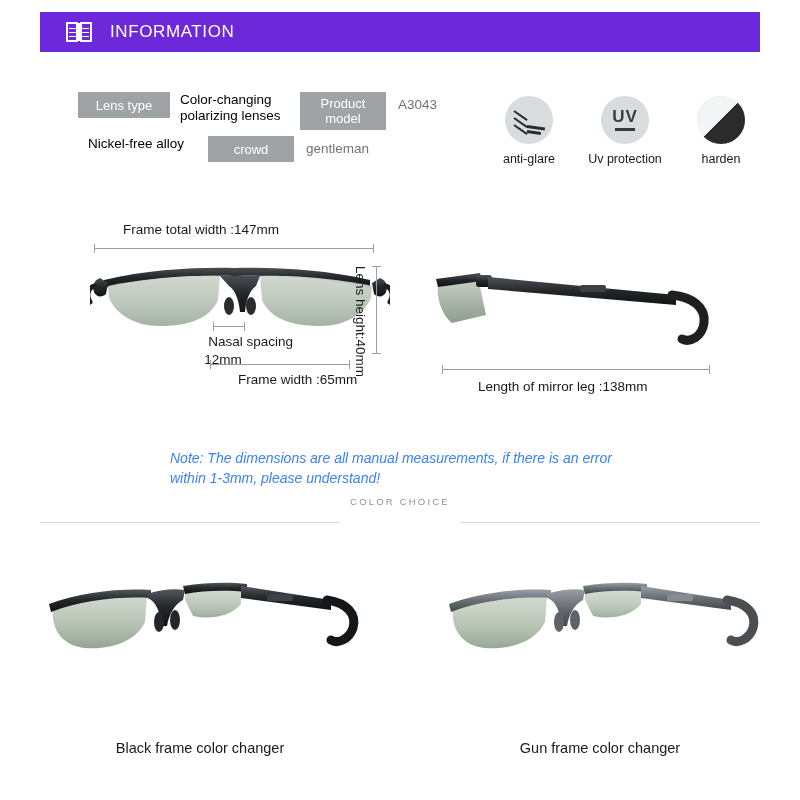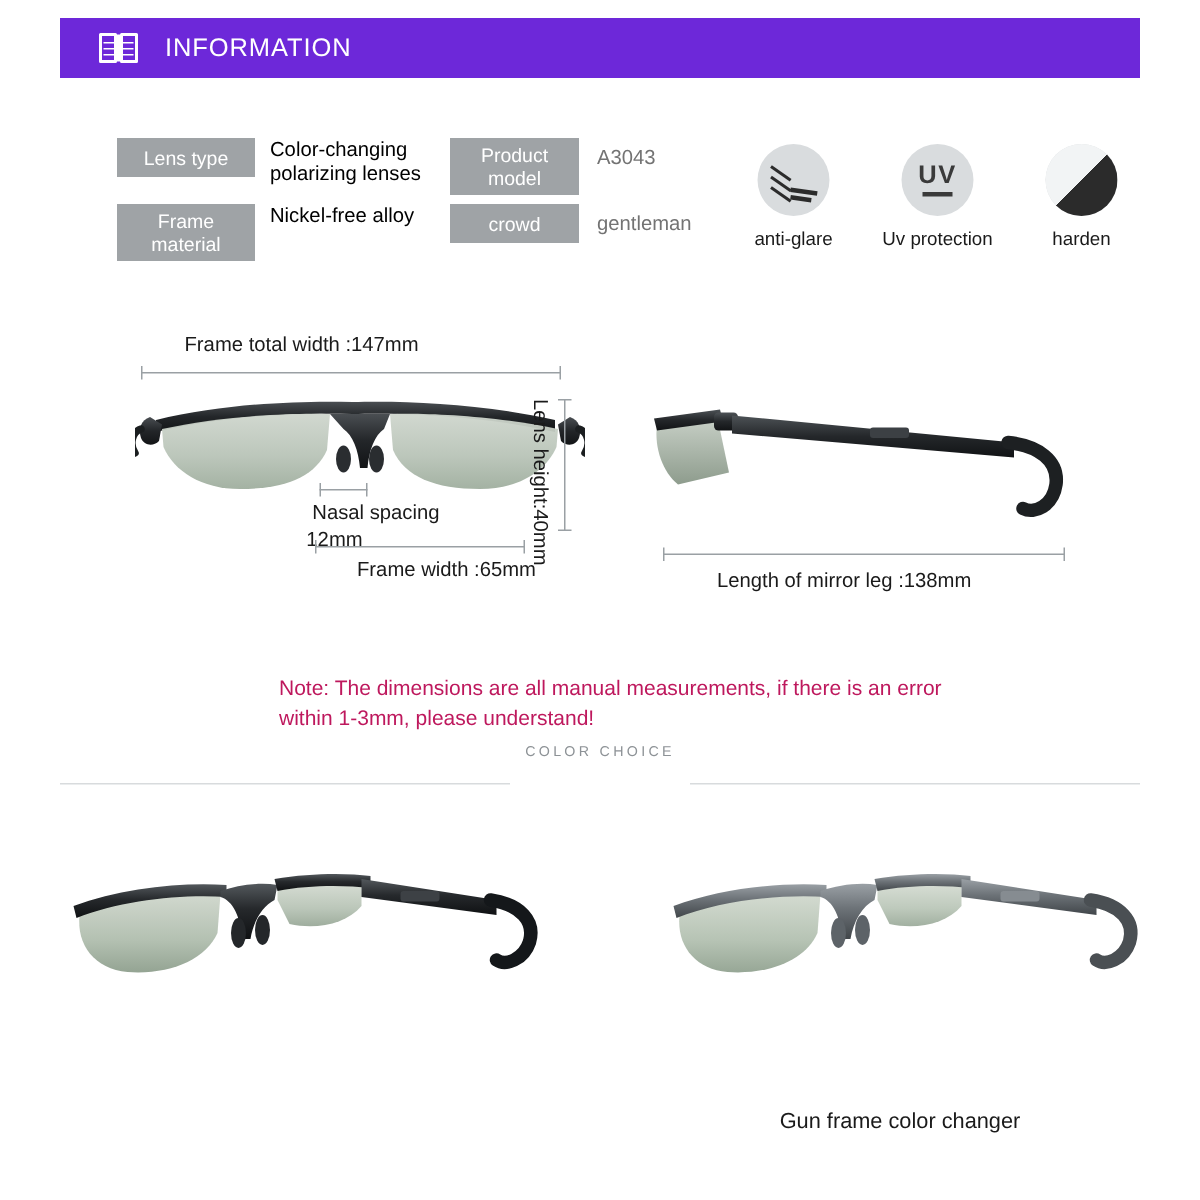--- a/index.html
+++ b/index.html
@@ -226,26 +226,27 @@
     height: 9px;
   }
   .tick.h {
     width: 9px;
     height: 1px;
   }
 
   
   .note {
     position: absolute;
-    left: 186px;
+    left: 170px;
     top: 448px;
     width: 480px;
     font-size: 14px;
     line-height: 20px;
-    color: #be185d;
+    color: #3b82f6;
+    font-style: italic;
   }
 
   
   .sc-wrap {
     position: absolute;
     left: 0;
     top: 490px;
     width: 800px;
     text-align: center;
   }
@@ -318,21 +319,20 @@
   </div>
 
   <div class="spec">
     <div class="spec-row">
       <div class="tag">Lens type</div>
       <div class="val">Color-changing polarizing lenses</div>
       <div class="tag2">Product model</div>
       <div class="val2">A3043</div>
     </div>
     <div class="spec-row">
-      <div class="tag">Frame material</div>
       <div class="val">Nickel-free alloy</div>
       <div class="tag2">crowd</div>
       <div class="val2">gentleman</div>
     </div>
   </div>
 
   <div class="features">
 
     <div class="feature">
       <div class="circle">
@@ -482,20 +482,21 @@
           <ellipse cx="140" cy="50" rx="5" ry="10" fill="#24272a"></ellipse>
 
           <path d="M150,20 C170,18 190,18 206,20 L206,34 C196,46 176,50 158,46 L150,30 Z" fill="url(#lensB)" opacity="0.9"></path>
           <path d="M148,16 C172,12 196,12 212,14 L212,22 C194,20 170,20 150,24 Z" fill="url(#frmB)"></path>
 
           <path d="M206,16 L296,30 L296,40 L206,28 Z" fill="url(#frmB)"></path>
           <rect x="232" y="24" width="26" height="7" rx="2" fill="#3d4145"></rect>
           <path d="M292,30 C312,33 322,44 318,58 C314,70 302,74 296,70" stroke="#14171a" stroke-width="9" fill="none" stroke-linecap="round"></path>
         </svg>
       </div>
+      <div class="choice-label">Black frame color changer</div>
     </div>
 
     <div class="choice">
       <div class="choice-img">
         <svg width="330" height="130" viewBox="0 0 330 130" style="position:absolute; left:35px; top:0;">
           <defs>
             <linearGradient id="lensG" x1="0" y1="0" x2="0" y2="1">
               <stop offset="0%" stop-color="#d4dbd1"></stop>
               <stop offset="60%" stop-color="#b6c3b4"></stop>
               <stop offset="100%" stop-color="#97a796"></stop>

